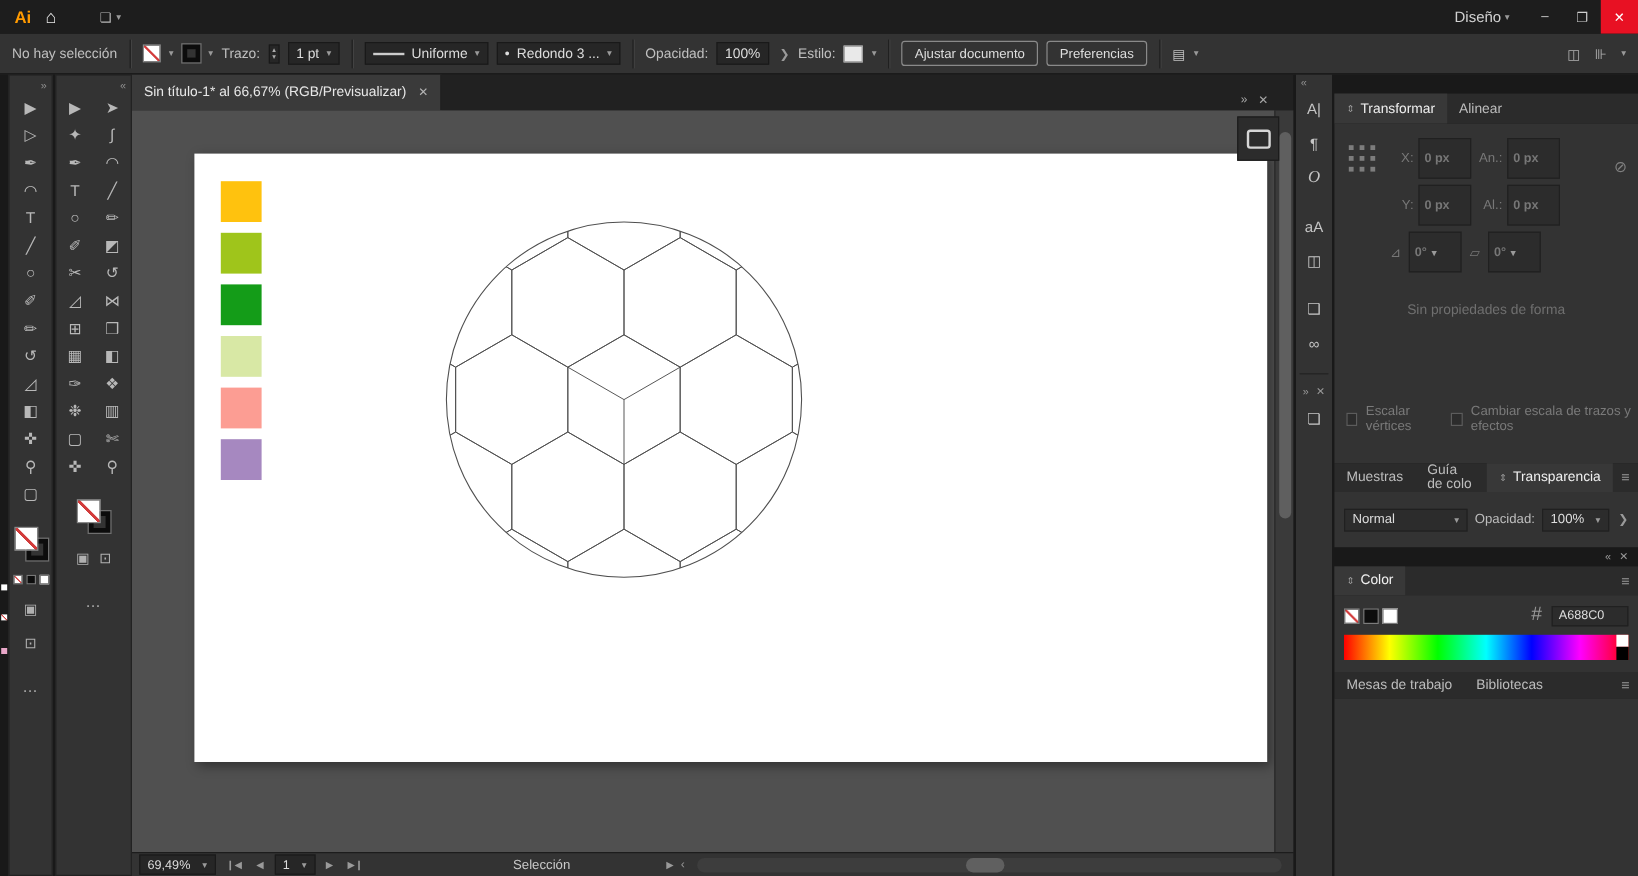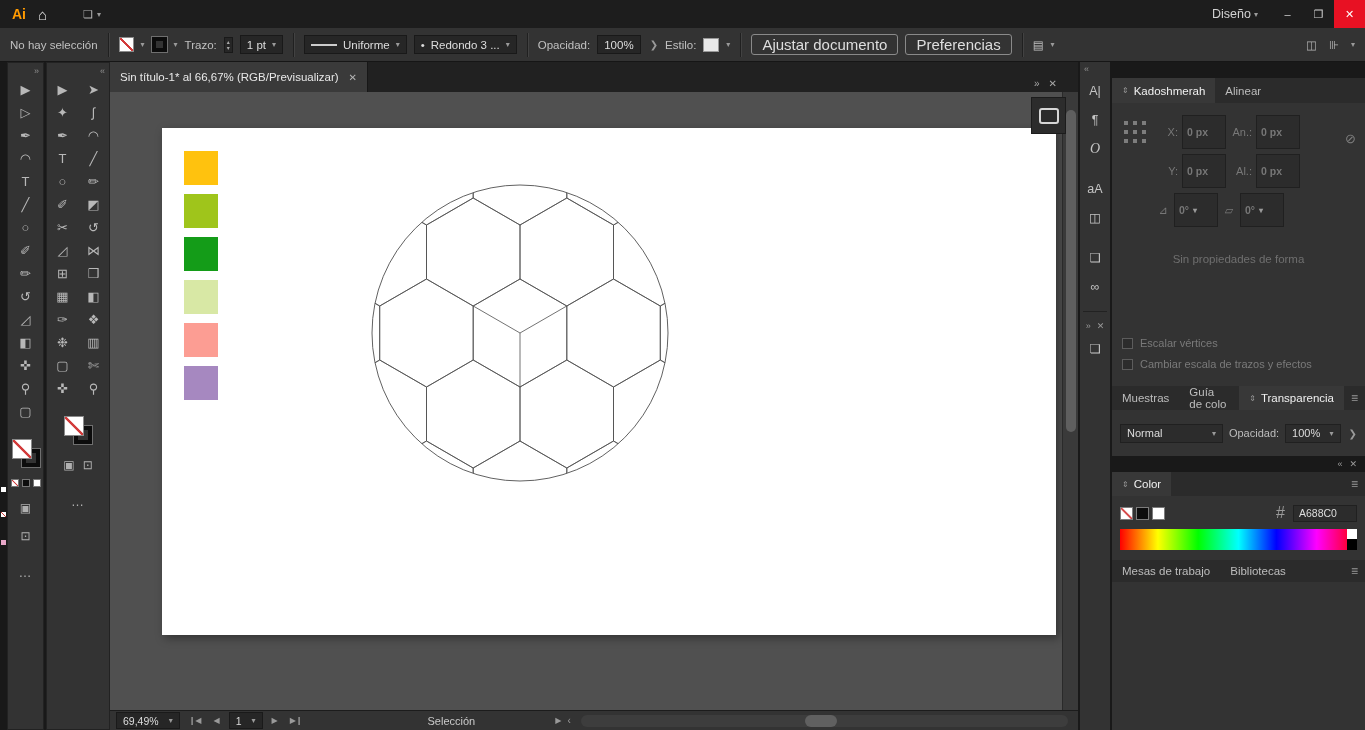--- a/index.html
+++ b/index.html
@@ -35,21 +35,21 @@
   .fill-chip{background:linear-gradient(to top right,#fff 44%,#d23b3b 46%,#d23b3b 54%,#fff 56%);border:1px solid #8a8a8a;}
   .stroke-chip{border:4px solid #0c0c0c;background:#333;outline:1px solid #6f6f6f;}
   .style-chip{width:16px;height:14px;background:#e9e9e9;border:1px solid #999;}
   .chev{font-size:8px;color:#9a9a9a;}
   .field{background:#262626;border:1px solid #191919;height:19px;display:inline-flex;align-items:center;
          gap:6px;padding:0 6px;color:#ddd;box-sizing:border-box;}
   .stepper{display:inline-flex;flex-direction:column;background:#262626;border:1px solid #191919;
            padding:1px 2px;line-height:6px;}
   .stepper span{font-size:6px;color:#aaa;}
   .linebar{width:26px;height:2px;background:#ccc;display:inline-block;}
-  .cbtn{background:none;border:1px solid #8a8a8a;border-radius:3px;color:#dedede;font-size:15px;
+  .cbtn{background:none;border:1px solid #8a8a8a;border-radius:3px;color:#dedede;font-size:11px;
         height:21px;padding:0 10px;font-family:inherit;}
   .cb-right{margin-left:auto;display:flex;align-items:center;gap:12px;color:#b0b0b0;}
 
   
   .left-bg{position:absolute;left:0;top:62px;width:110px;height:668px;background:#191919;}
   .edge-chip{position:absolute;width:5px;height:5px;left:1px;z-index:5;}
   .toolbar{position:absolute;top:62px;height:668px;background:#333;border:1px solid #222;box-sizing:border-box;}
   .toolbarA{left:7px;width:37px;}
   .toolbarB{left:46px;width:64px;}
   .tb-head{height:15px;display:flex;justify-content:flex-end;align-items:center;
@@ -125,21 +125,21 @@
            grid-template-rows:repeat(3,9px);}
   .refgrid span{width:4px;height:4px;background:#7d7d7d;margin:auto;}
   .trows{position:absolute;left:44px;top:12px;display:flex;flex-direction:column;gap:5px;}
   .trow{display:flex;align-items:center;gap:4px;}
   .tlabel{width:22px;text-align:right;color:#787878;}
   .tfield{width:44px;height:17px;background:#2c2c2c;border:1px solid #202020;color:#777;
           display:flex;align-items:center;gap:4px;padding:16px 4px;box-sizing:border-box;font-size:10.5px;font-weight:bold;}
   .tficon{color:#777;font-size:11px;width:14px;text-align:center;}
   .tlink{position:absolute;right:9px;top:28px;color:#808080;font-size:13px;}
   .t-empty{position:absolute;left:0;top:150px;width:100%;text-align:center;color:#6f6f6f;font-size:11.5px;}
-  .t-opts{position:absolute;left:10px;top:234px;display:flex;flex-direction:column;gap:9px;}
+  .t-opts{position:absolute;left:10px;top:234px;display:flex;flex-direction:row;gap:9px;}
   .chk{display:flex;align-items:center;gap:7px;color:#7a7a7a;font-size:11px;}
   .chkbox{width:11px;height:11px;border:1px solid #5c5c5c;background:#2c2c2c;box-sizing:border-box;}
   .p-head.small{height:24px;}
   .transp-body{height:46px;background:#333;display:flex;align-items:center;gap:6px;padding:0 8px;
                font-size:11px;color:#bdbdbd;}
   .dd{background:#2c2c2c;border:1px solid #202020;height:19px;display:flex;align-items:center;
       justify-content:space-between;padding:0 6px;color:#ddd;box-sizing:border-box;}
   .dd.blend{width:104px;}
   .dd.op{width:56px;}
   .expand{color:#9a9a9a;font-size:10px;margin-left:2px;}
@@ -427,21 +427,21 @@
     </div>
     <div class="rs-icon">❏</div>
   </div>
 
   <div class="rpanels">
     <div class="p-spacer"></div>
 
     <div class="p-head">
       <span class="ptab active">
         <span class="chev">⇕</span>
-        <span>Kadoshmerah</span>
+        <span>Transformar</span>
       </span>
       <span class="ptab">
         <span>Alinear</span>
       </span>
     </div>
     <div class="transform-body">
       <div class="refgrid">
         <span></span>
           <span></span>
           <span></span>

